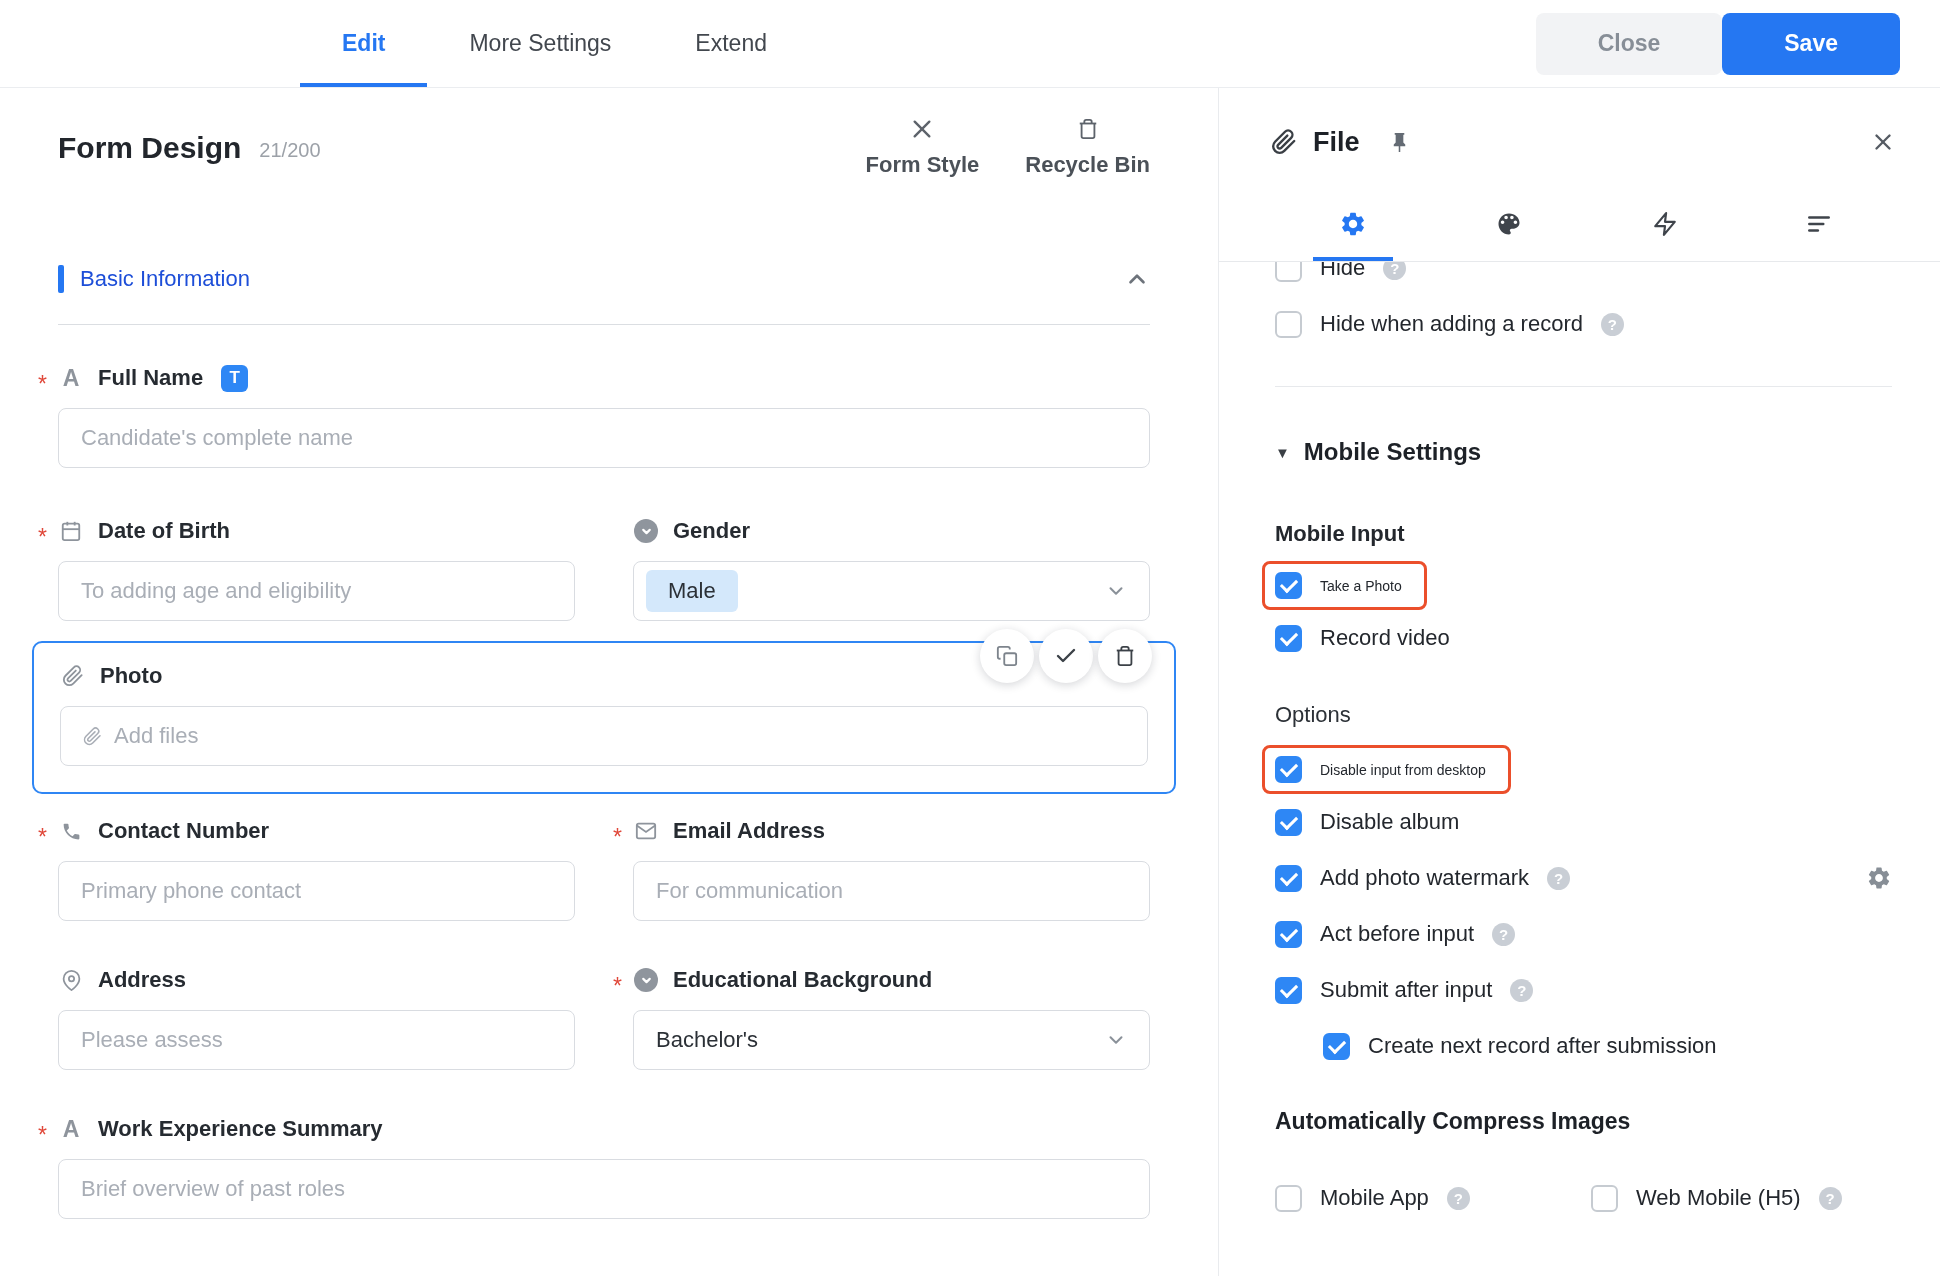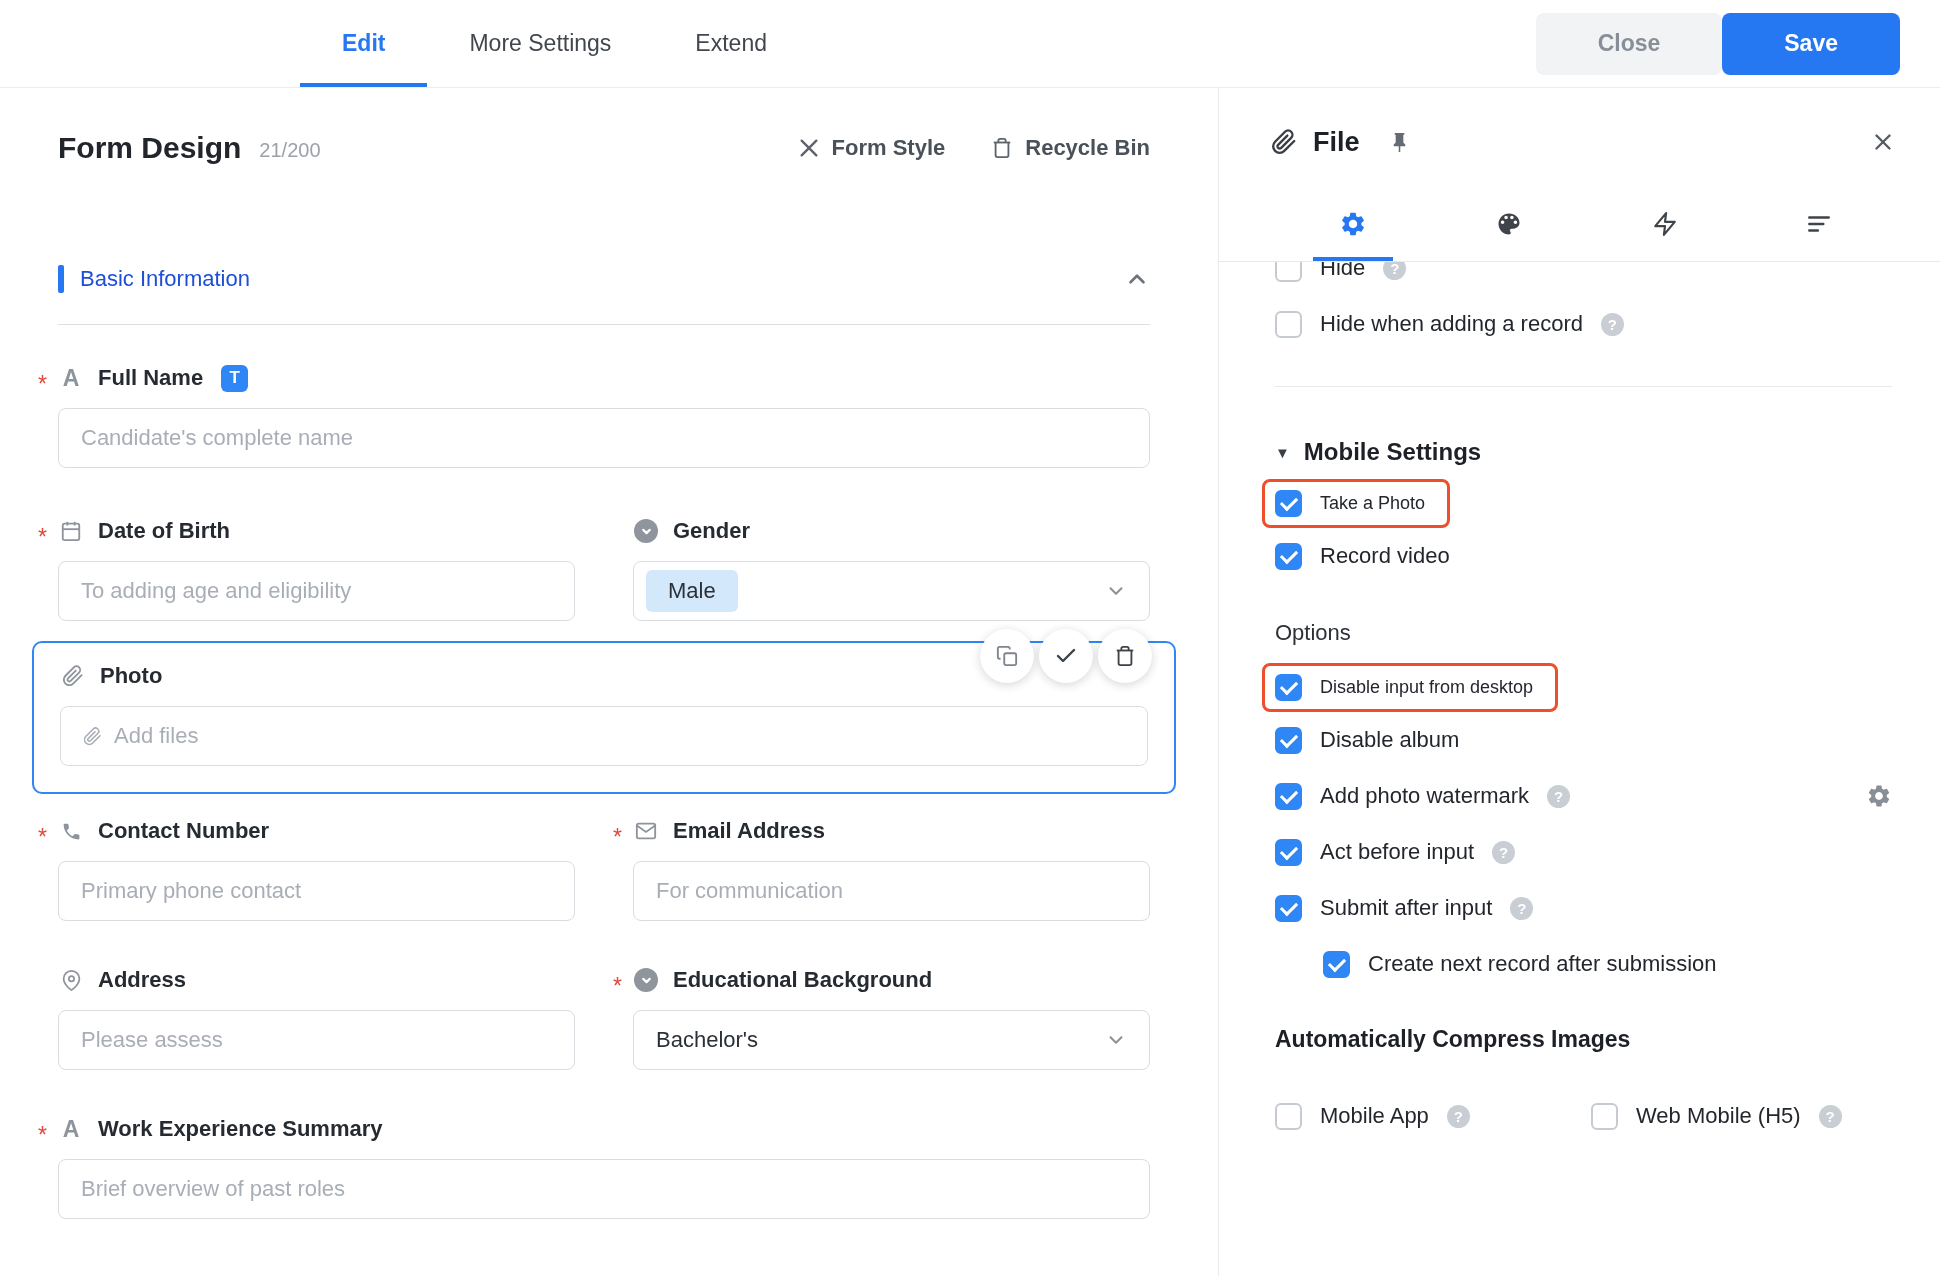--- a/index.html
+++ b/index.html
@@ -18,21 +18,21 @@
   .btn-save { background:#2577f2; color:#fff; font-weight:600; }
 
   .main { display:flex; height:1188px; }
 
   
   .canvas { width:1219px; border-right:1px solid #e9ebee; padding:38px 68px 0 58px; overflow:hidden; }
   .canvas-header { display:flex; align-items:center; height:44px; }
   .page-title { font-size:30px; font-weight:700; color:#22262c; }
   .page-count { font-size:20px; color:#9ca1a8; margin-left:18px; margin-top:4px; }
   .hdr-actions { margin-left:auto; display:flex; gap:46px; }
-  .hdr-action { display:flex; align-items:center; gap:12px; color:#4b5158; font-size:22px; font-weight:600; cursor:pointer; }
+  .hdr-action { display:flex; align-items:center; gap:12px; color:#4b5158; font-size:22px; font-weight:600; cursor:pointer;flex-direction:column; }
   .hdr-action svg { color:#5d636b; }
 
   .section-header { margin-top:92px; display:flex; align-items:center; height:34px; }
   .section-bar { width:6px; height:28px; background:#2577f2; border-radius:2px; margin-right:16px; }
   .section-title { font-size:22px; font-weight:400; color:#1d4ed8; }
   .section-collapse { margin-left:auto; color:#6d737b; cursor:pointer; display:flex; }
   .section-divider { border-top:1px solid #dbdee2; margin-top:28px; }
 
   .flabel { display:flex; align-items:center; gap:14px; font-size:22px; font-weight:700; color:#262b31;
     margin-bottom:15px; position:relative; height:30px; }
@@ -91,21 +91,21 @@
     display:inline-flex; align-items:center; justify-content:center; flex-shrink:0; cursor:pointer; }
   .hide-row { position:relative; top:-22px; margin-bottom:-22px; }
   .panel-divider { border-top:1px solid #e7e9ec; margin-top:34px; }
   .ms-hdr { margin-top:48px; display:flex; align-items:center; gap:14px; font-size:24px; font-weight:700; color:#1d2127; height:34px; cursor:pointer; }
   .tri { font-size:15px; color:#3a3f45; }
   .sub-hdr { margin-top:52px; font-size:22px; font-weight:700; color:#23272d; height:30px; }
   .sub-hdr.light { font-weight:400; color:#2c3137; margin-top:36px; }
   .hl-wrap { margin-top:10px; }
   .hl-wrap.second { margin-top:13px; }
   .hl { display:inline-flex; align-items:center; gap:18px; border:3px solid #eb4f2b; border-radius:8px;
-    padding:8px 22px 8px 10px; margin-left:-13px; font-size:18px; color:#23272d; cursor:pointer; }
+    padding:8px 22px 8px 10px; margin-left:-13px; font-size:14px; color:#23272d; cursor:pointer; }
   .row-indent { padding-left:48px; }
   .gear-right { margin-left:auto; color:#878e96; display:flex; cursor:pointer; }
   .compress-title { margin-top:34px; font-size:23px; font-weight:700; color:#1d2127; height:32px; }
   .compress-row { display:flex; margin-top:30px; }
   .cgroup { display:flex; align-items:center; gap:18px; min-height:56px; font-size:22px; color:#23272d; cursor:pointer; }
   .cgroup.first { width:316px; }
 
   svg { display:block; }
 </style>
 </head>
@@ -403,20 +403,21 @@
         <span class="help">?</span>
       </label>
 
       <div class="panel-divider"></div>
 
       <div class="ms-hdr">
         <span class="tri">▼</span>
         <span>Mobile Settings</span>
       </div>
 
+      <div class="sub-hdr">Mobile Input</div>
 
       <div class="hl-wrap">
         <label class="hl">
           <span class="cb checked"></span>
           <span>Take a Photo</span>
         </label>
       </div>
 
       <label class="chk-row">
         <span class="cb checked"></span>

